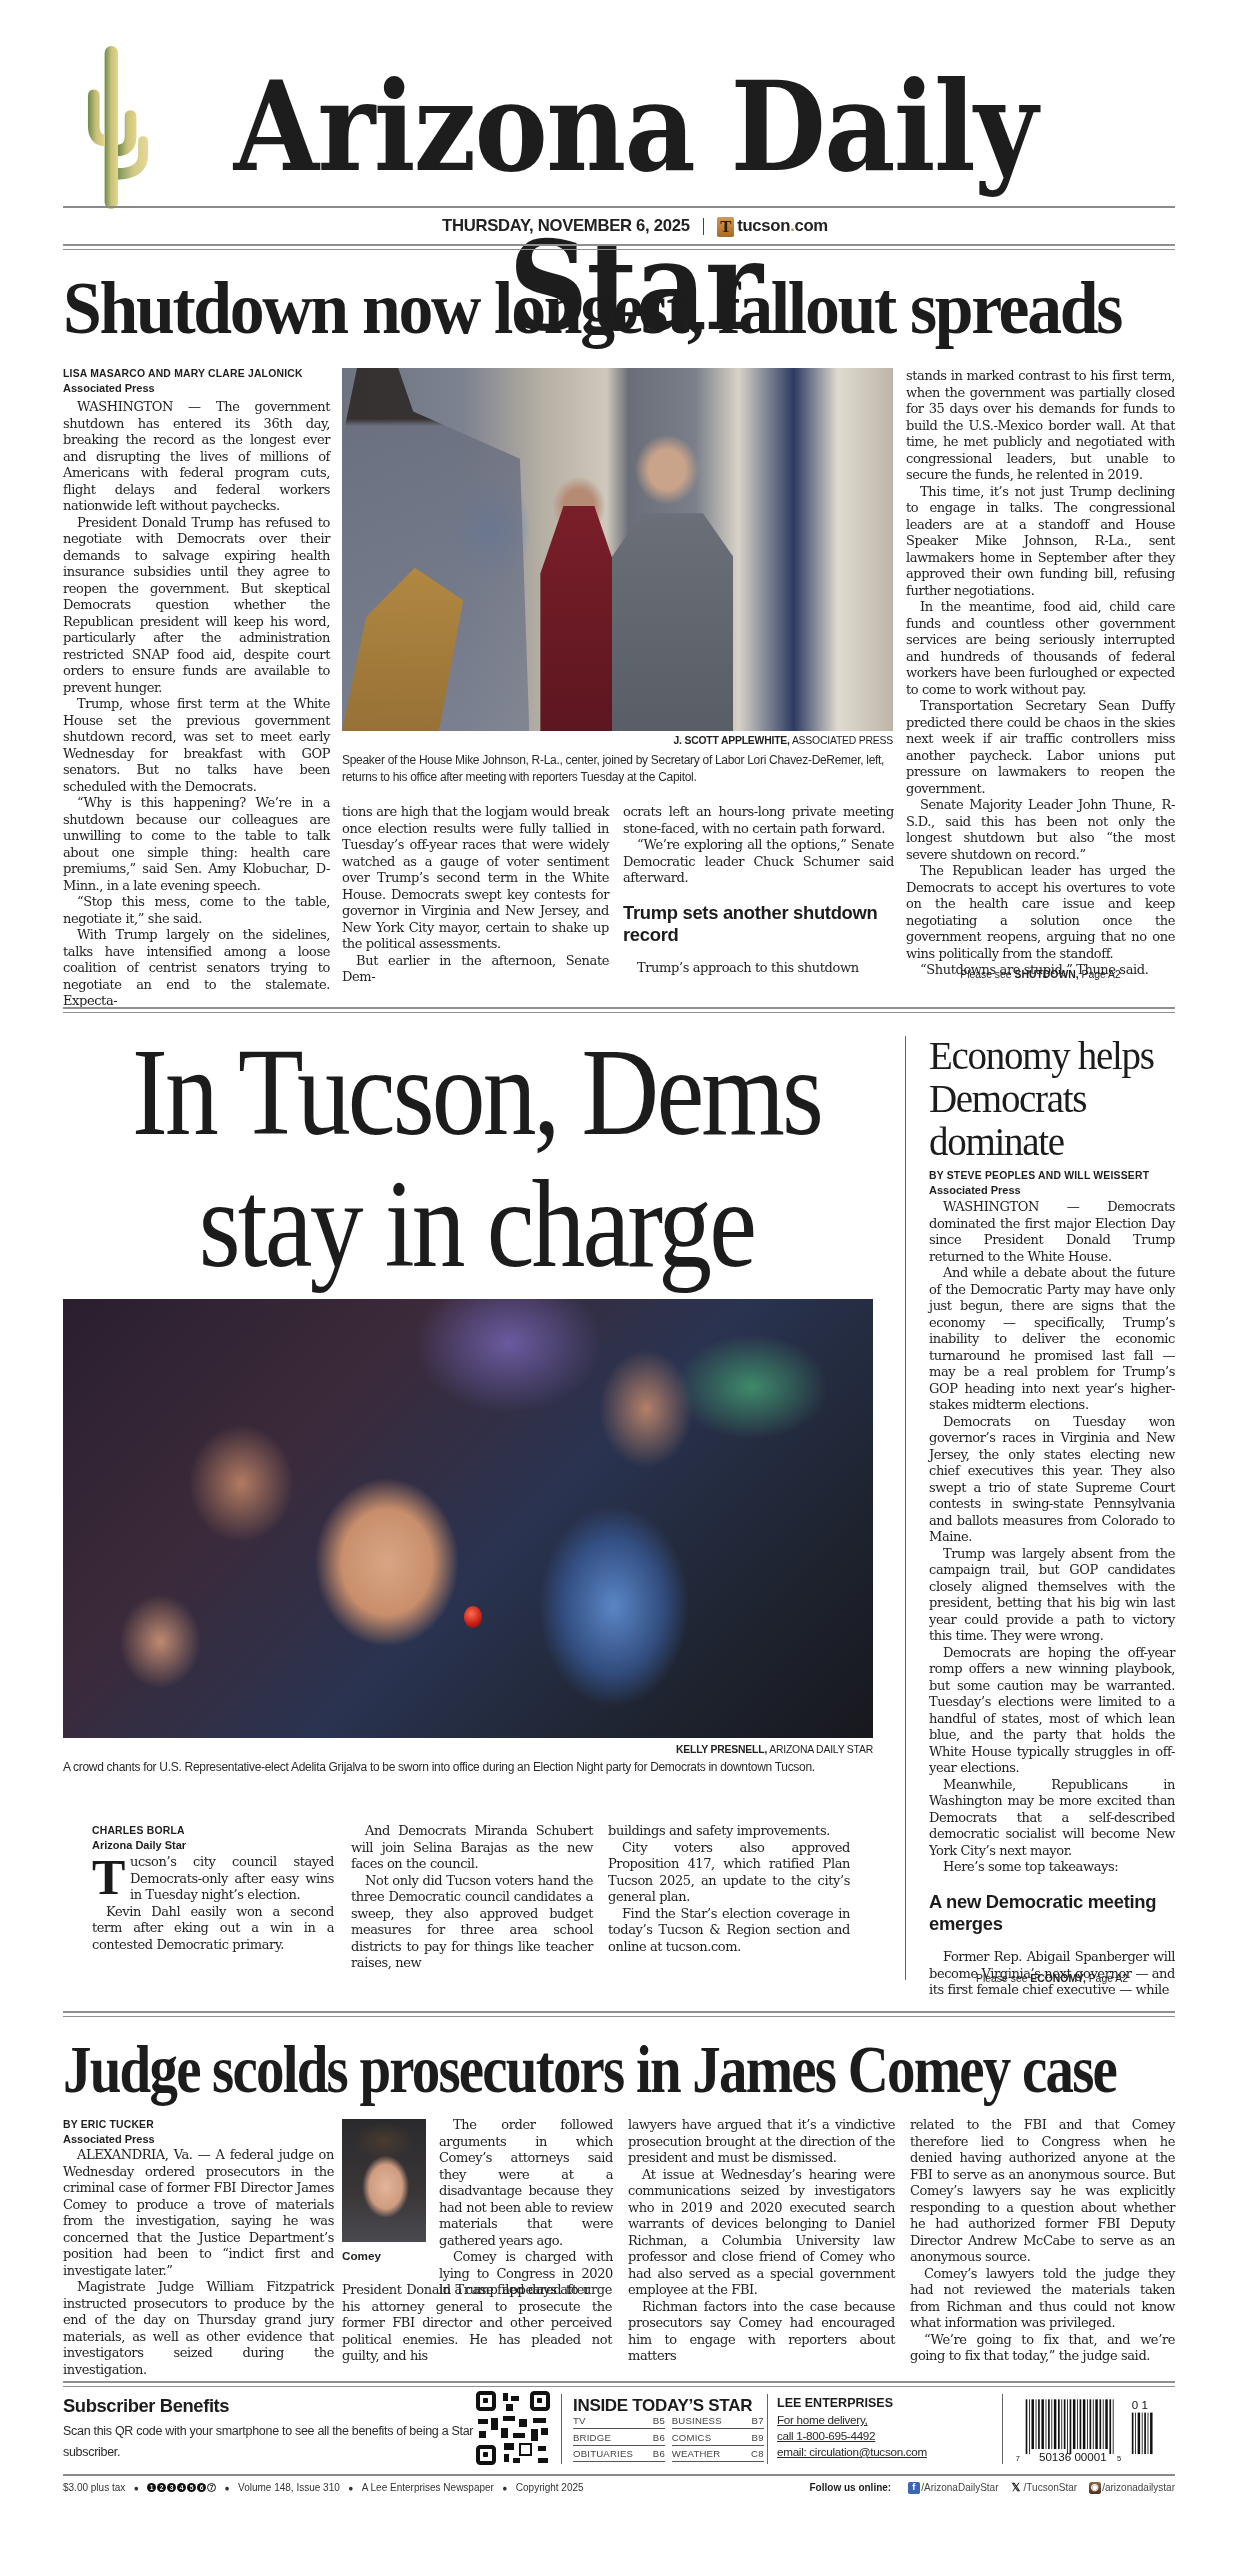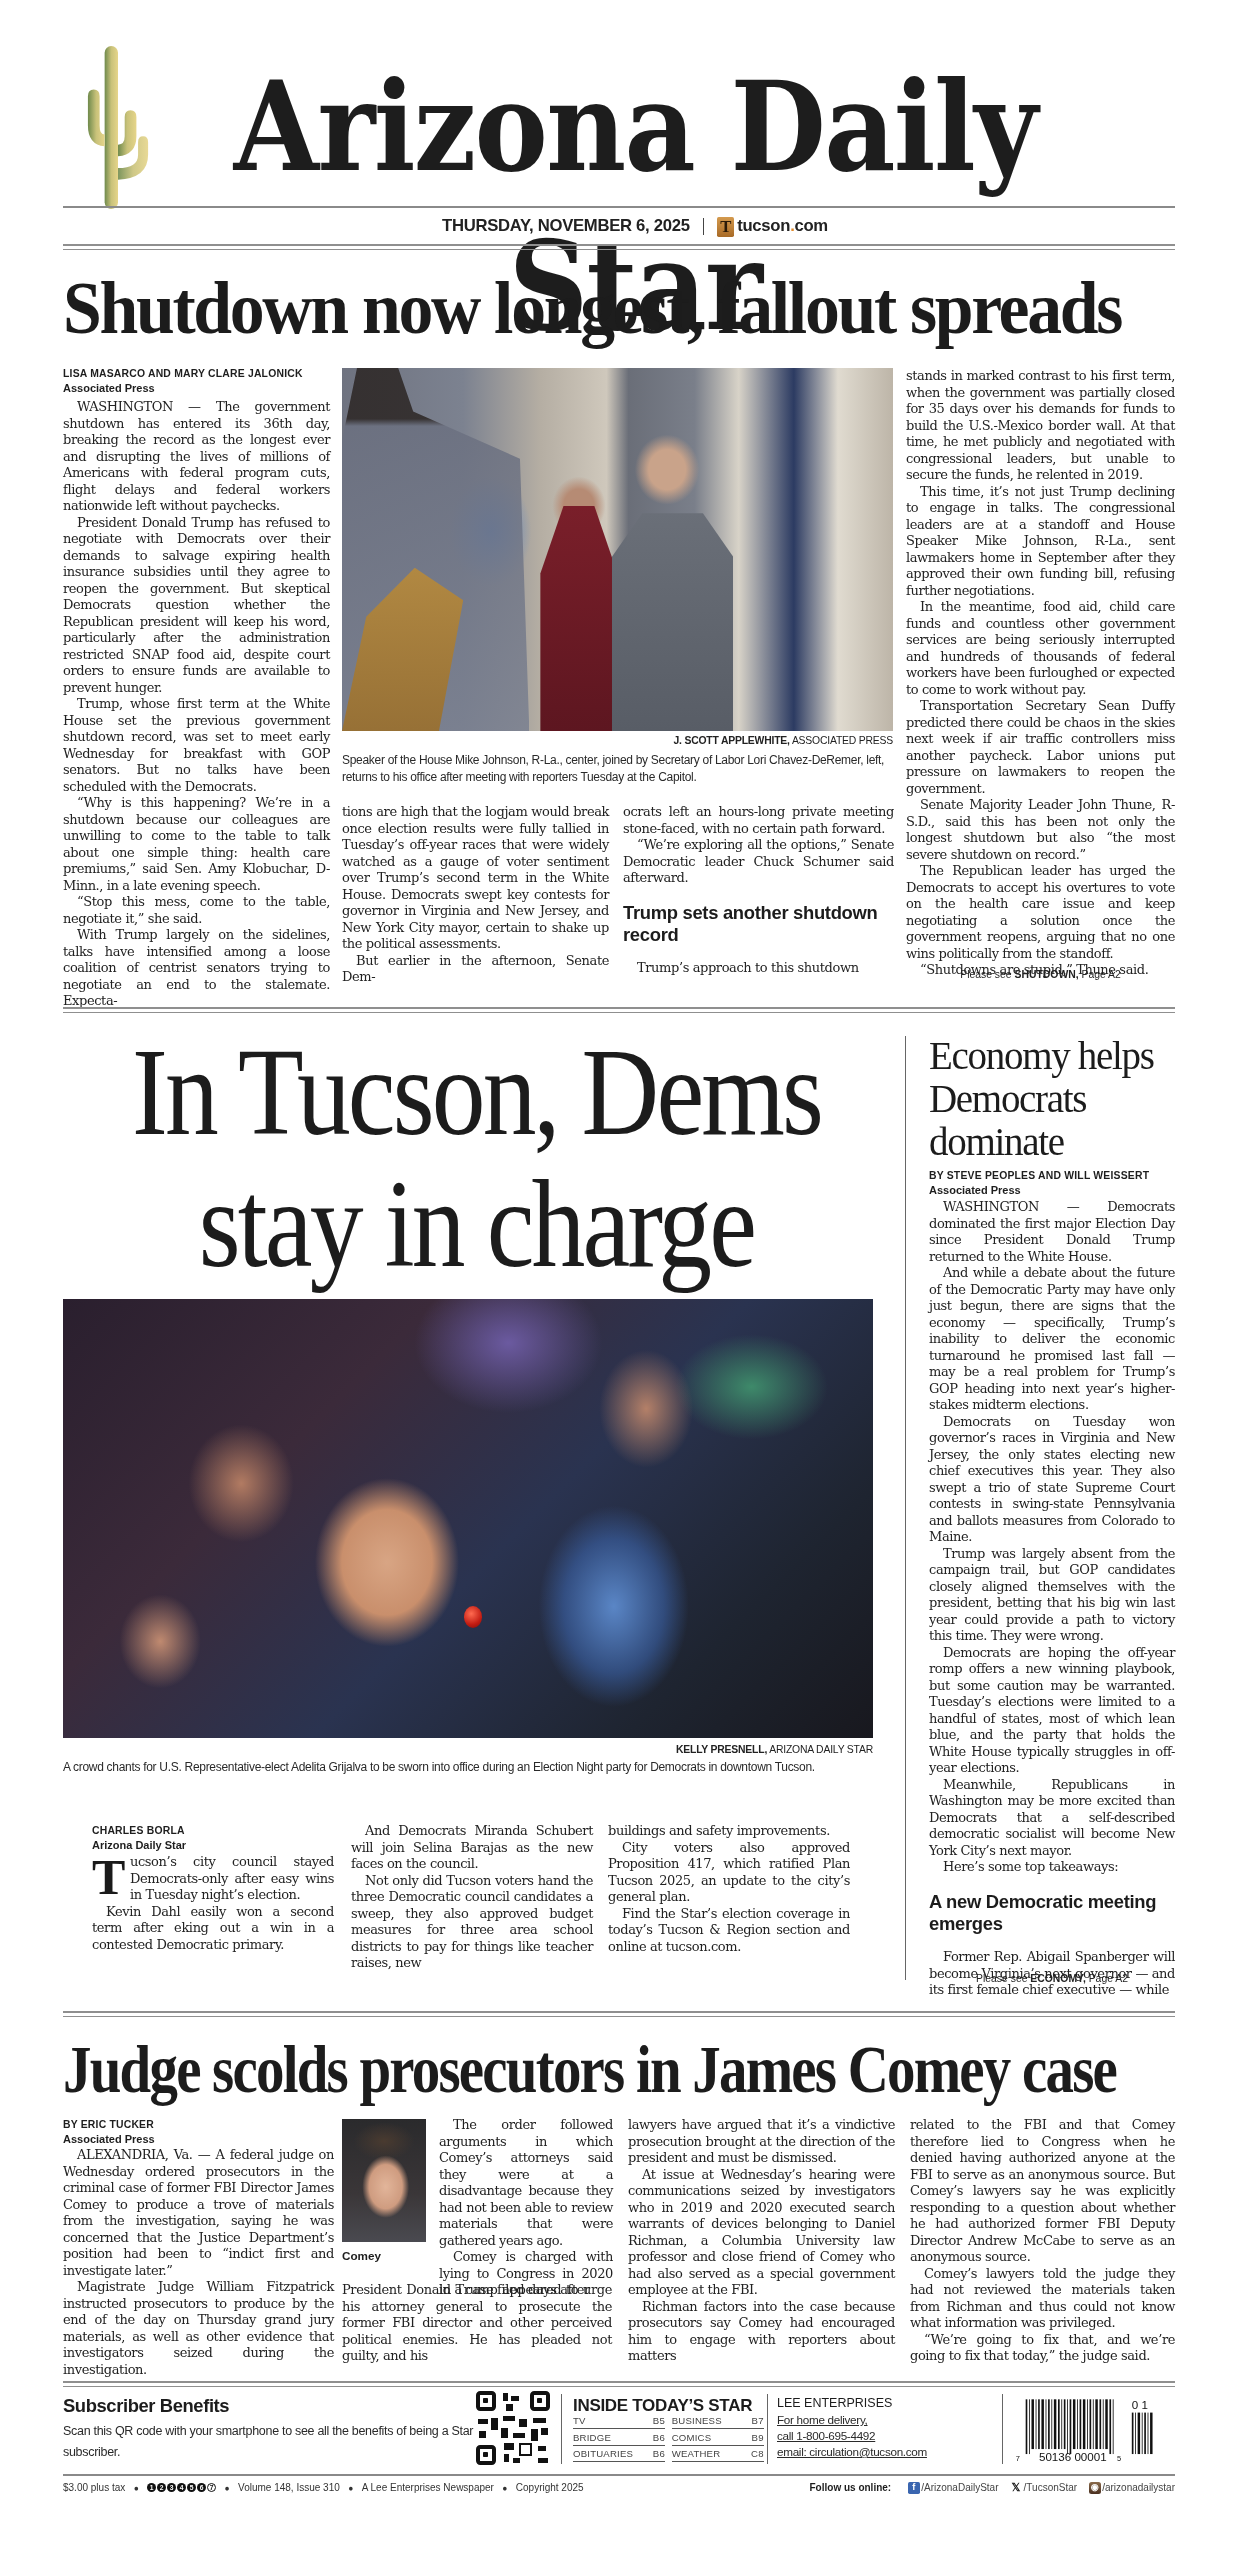--- a/index.html
+++ b/index.html
@@ -83,21 +83,21 @@
   
   .sub-title { position: absolute; left: 63px; top: 2395px; font-family: "Liberation Sans", sans-serif; font-weight: bold; font-size: 18.4px; letter-spacing: -0.4px; color: #1c1c1c; }
   .sub-text { position: absolute; left: 63px; top: 2421px; width: 418px; font-family: "Liberation Sans", sans-serif; font-size: 12.5px; line-height: 21px; color: #2a2a2a; letter-spacing: -0.3px; }
   .qr { position: absolute; left: 476px; top: 2391px; width: 74px; height: 74px; background: #fff; }
   .qr .fp { position: absolute; width: 20px; height: 20px; border: 4.2px solid #111; border-radius: 4.2px; }
   .qr .fp::after { content: ""; position: absolute; left: 3.3px; top: 3.3px; width: 5px; height: 5px; background: #111; border-radius: 0.8px; }
   .qr .mod { position: absolute; background: #111; }
   .inside-title { position: absolute; left: 573px; top: 2396px; font-family: "Liberation Sans", sans-serif; font-weight: bold; font-size: 17px; color: #1c1c1c; letter-spacing: -0.3px; }
   .inside-grid { position: absolute; left: 573px; top: 2414px; width: 190px; display: grid; grid-template-columns: 92px 92px; column-gap: 6.7px; }
   .inside-row { display: flex; justify-content: space-between; border-bottom: 1.3px solid #555; font-family: "Liberation Sans", sans-serif; font-size: 9.6px; line-height: 14px; color: #444; letter-spacing: 0.2px; margin-bottom: 1.7px; }
-  .lee-title { position: absolute; left: 777px; top: 2396px; font-family: "Liberation Sans", sans-serif; font-weight: normal; font-size: 12.5px; color: #1c1c1c; }
+  .lee-title { position: absolute; left: 777px; top: 2396px; font-family: "Liberation Sans", sans-serif; font-weight: bold; font-size: 12.5px; color: #1c1c1c; }
   .lee-text { position: absolute; left: 777px; top: 2412px; font-family: "Liberation Sans", sans-serif; font-size: 11.7px; line-height: 16px; color: #2a2a2a; letter-spacing: -0.3px; text-decoration: underline; }
   .barcode { position: absolute; left: 1015px; top: 2396px; width: 159px; height: 68px; }
   .bottomline { position: absolute; left: 63px; top: 2482px; width: 1112px; font-family: "Liberation Sans", sans-serif; font-size: 10px; color: #333; display: flex; align-items: center; }
   .bottomline .bul { margin: 0 8.4px; font-size: 8.4px; }
   .days { display: inline-flex; gap: 0.8px; }
   .day { display: inline-block; width: 9.2px; height: 9.2px; border-radius: 50%; background: #111; color: #fff; font-size: 6.7px; line-height: 9.2px; text-align: center; font-weight: bold; }
   .day.off { background: #fff; color: #111; border: 0.8px solid #111; line-height: 7.5px; }
   .follow { margin-left: auto; display: flex; align-items: center; gap: 5px; }
   .follow .lbl { font-weight: bold; color: #1c1c1c; margin-right: 5px; }
   .soc { display: inline-flex; align-items: center; gap: 1.7px; margin-left: 6.7px; color: #444; }

